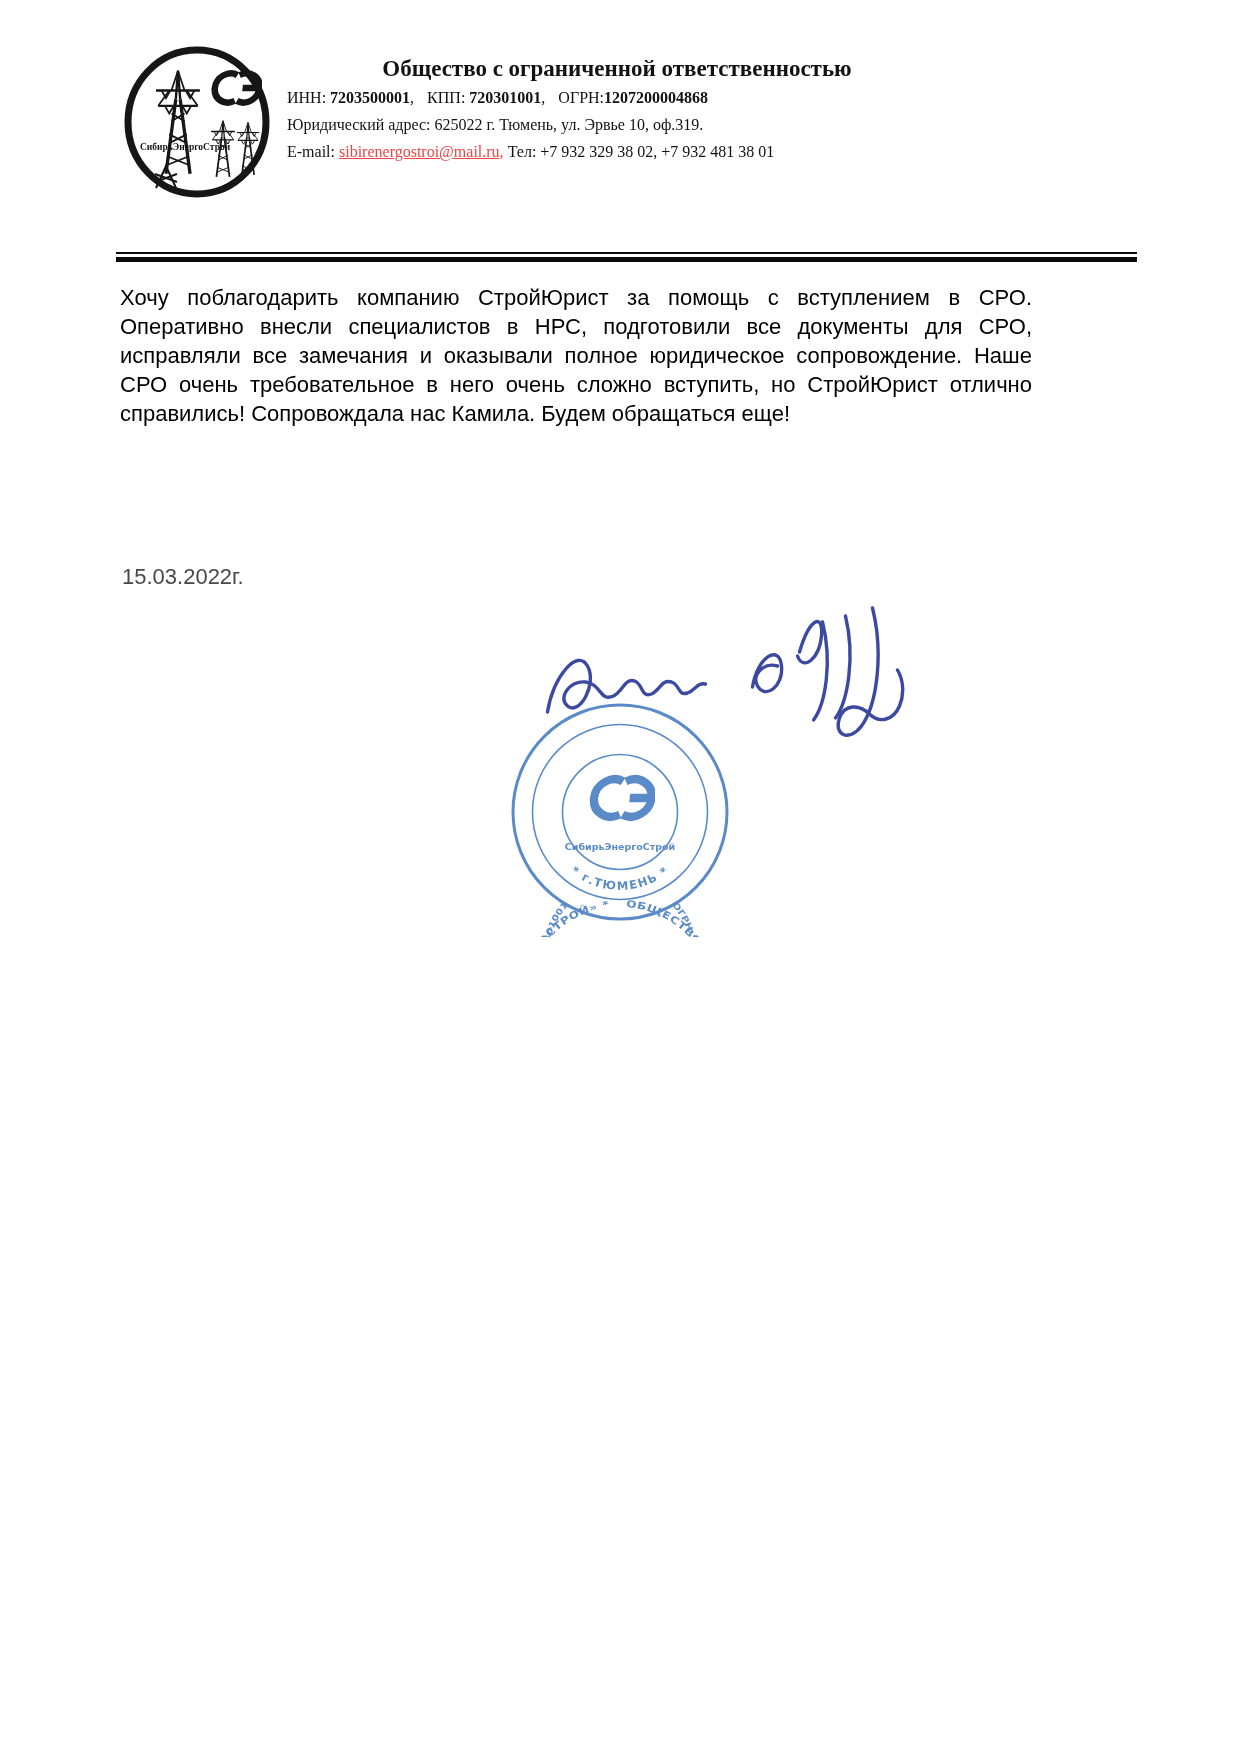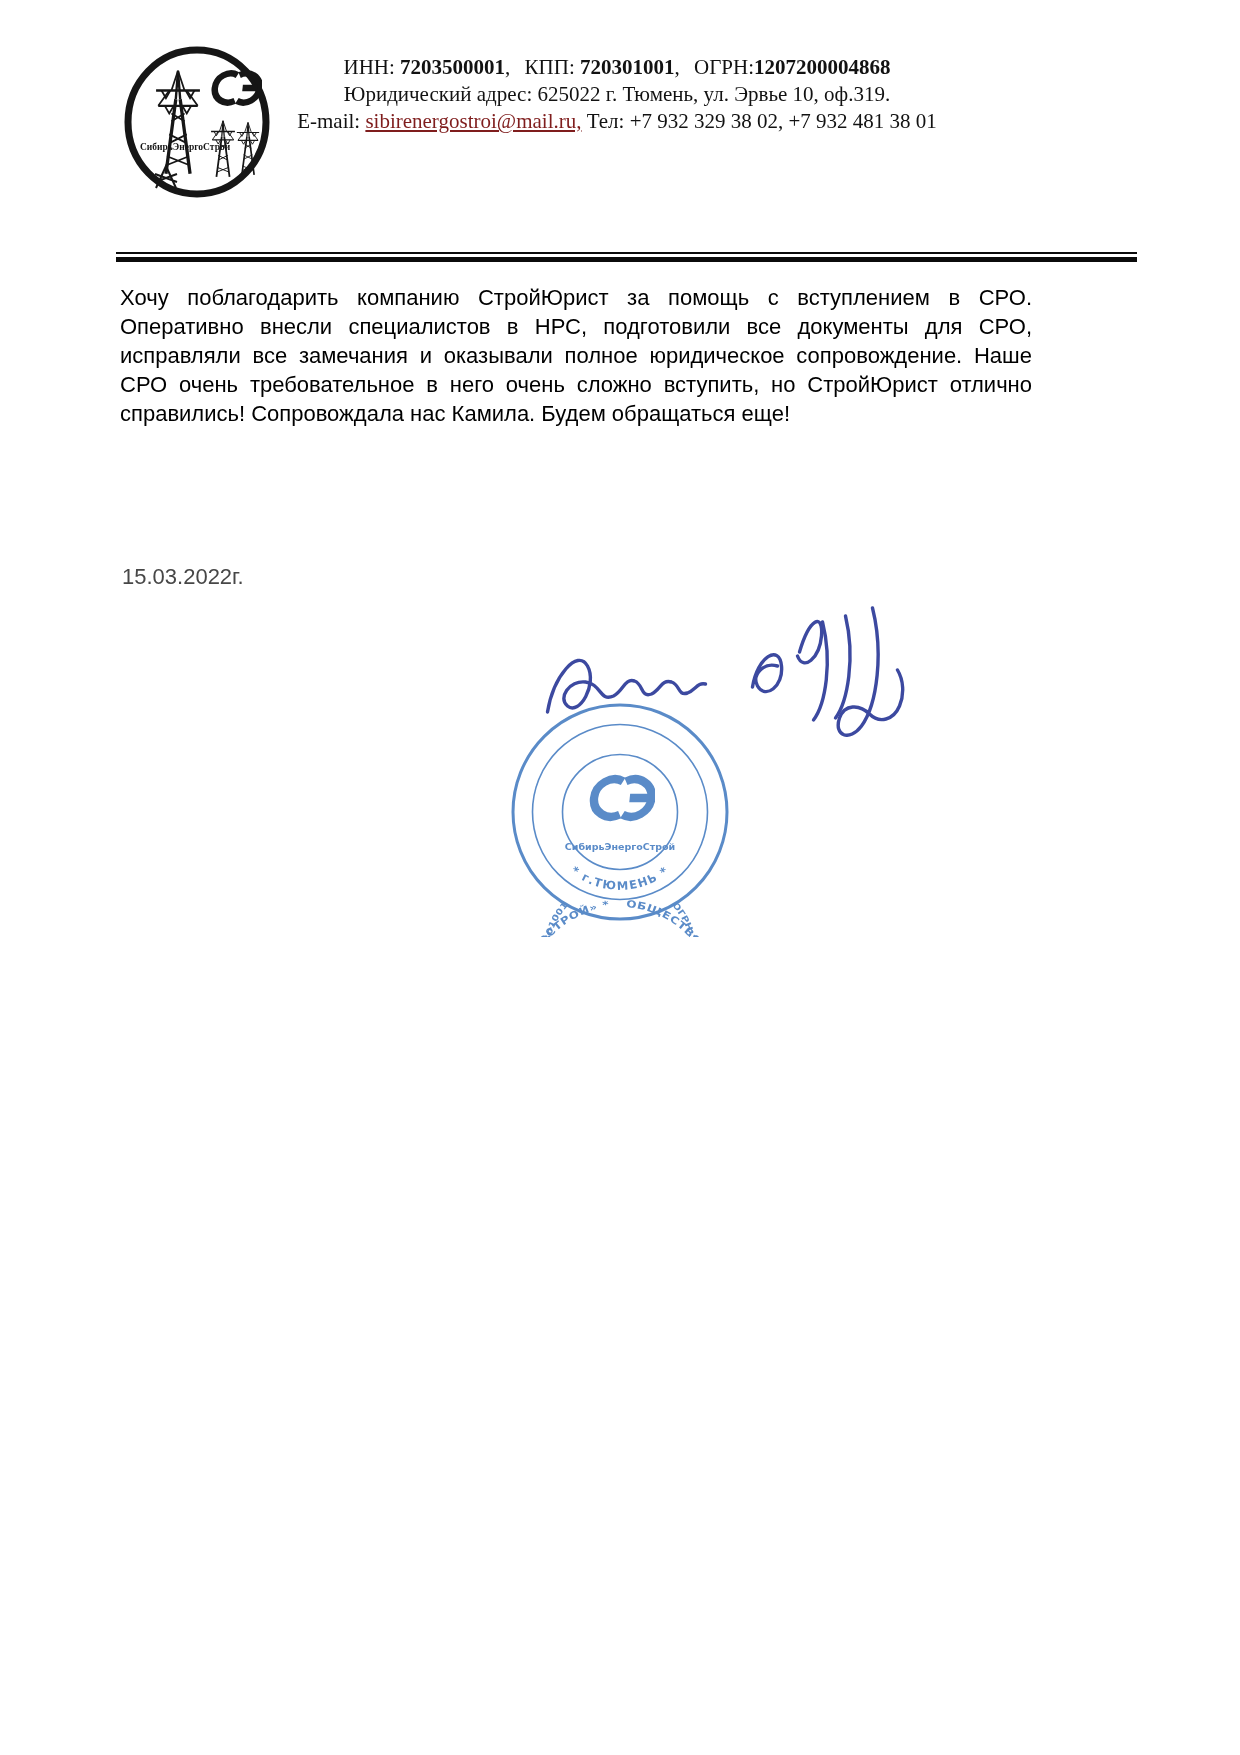--- a/index.html
+++ b/index.html
@@ -5,24 +5,24 @@
   html,body { margin:0; padding:0; background:#888; }
   .page {
     position:relative; width:1240px; height:1755px; margin:0 auto;
     background:#ffffff; overflow:hidden;
     font-family:"Liberation Serif", serif; color:#121212;
   }
   
   .logo-svg { position:absolute; left:122px; top:46px; width:150px; height:152px; color:#161616; }
   .header-text { position:absolute; left:287px; top:54px; width:660px; }
   .org-title { text-align:center; font-weight:bold; font-size:23px; line-height:30px; white-space:nowrap; }
-  .info-line { font-size:21px; line-height:27px; white-space:nowrap;text-align:center; }
+  .info-line { font-size:16px; line-height:27px; white-space:nowrap; }
   .info-line b { font-weight:bold; }
   .gap { margin-left:9px; }
-  a.email { color:#7f1d1d; text-decoration:underline; }
+  a.email { color:#ef4444; text-decoration:underline; }
   .divider { position:absolute; left:116px; top:252px; width:1021px; }
   .divider .thin  { height:0; border-top:2px solid #0b0b0b; }
   .divider .thick { height:5px; background:#0b0b0b; margin-top:3px; }
   
   .body-paragraph {
     position:absolute; left:120px; top:283px; width:912px;
     font-family:"Liberation Sans", sans-serif; font-size:22px; line-height:29px;
     color:#000000; text-align:justify;
   }
   .doc-date {
@@ -62,20 +62,21 @@
     <ellipse cx="75" cy="76" rx="69" ry="72" fill="#ffffff" stroke="currentColor" stroke-width="7"></ellipse>
     <use href="#tower" x="30" y="16" width="52" height="114"></use>
     <use href="#tower" x="88" y="70" width="26" height="62"></use>
     <use href="#tower" x="114" y="72" width="24" height="58"></use>
     <use href="#monogram" x="86" y="22" width="54" height="40"></use>
     <path d="M34,142 L44,120 L54,142 M33,128 L55,136 M33,136 L55,128" fill="none" stroke="currentColor" stroke-width="2"></path>
     <text x="18" y="104" font-size="9.5" font-weight="bold" fill="currentColor" font-family="Liberation Serif, serif">СибирьЭнергоСтрой</text>
   </svg>
 
   <div class="header-text">
+    <div class="org-title">Общество с ограниченной ответственностью</div>
     <div class="info-line">
       <span>ИНН:</span>
       <b>7203500001</b><span>,</span>
       <span class="gap">КПП:</span>
       <b>720301001</b><span>,</span>
       <span class="gap">ОГРН:</span><b>1207200004868</b>
     </div>
     <div class="info-line">Юридический адрес: 625022 г. Тюмень, ул. Эрвье 10, оф.319.</div>
     <div class="info-line">
       <span>E-mail:</span>

